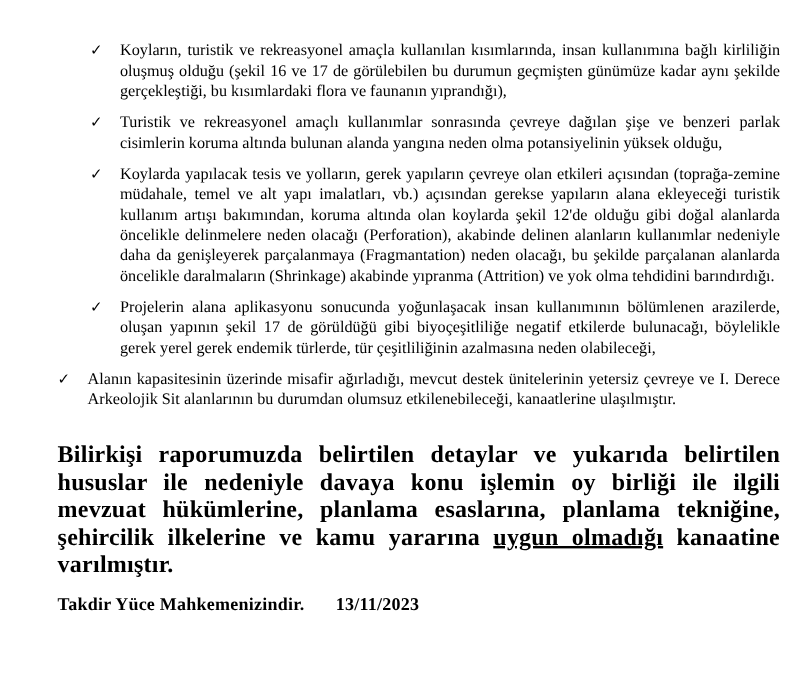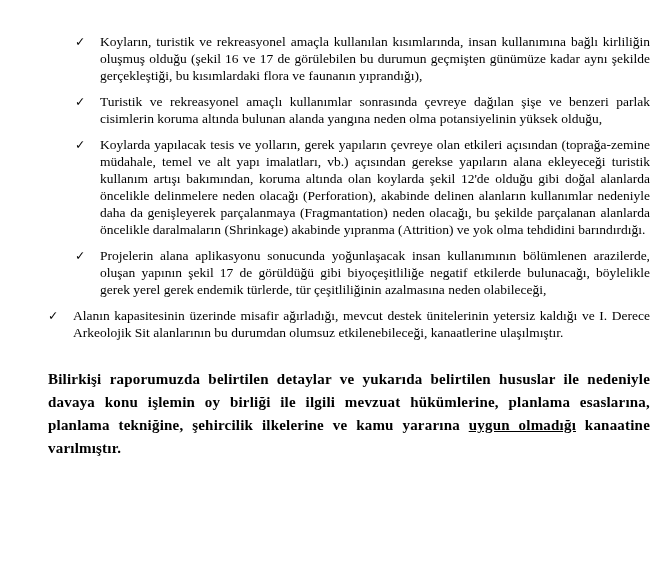--- a/index.html
+++ b/index.html
@@ -38,21 +38,21 @@
     font-family: "DejaVu Sans", sans-serif;
     font-size: 12.5px;
     line-height: 17px;
   }
   .bullet-text {
     flex: 1 1 auto;
     text-align: justify;
   }
   .conclusion {
     margin: 27px 0 0 0;
-    font-size: 15px;
+    font-size: 20px;
     font-weight: bold;
     line-height: 23px;
     text-align: justify;
     letter-spacing: 0.2px;
   }
   .underline {
     text-decoration: underline;
   }
   .closing {
     margin: 13px 0 0 0;
@@ -86,21 +86,22 @@
       <span class="bullet-text">Koylarda yapılacak tesis ve yolların, gerek yapıların çevreye olan etkileri açısından (toprağa-zemine müdahale, temel ve alt yapı imalatları, vb.) açısından gerekse yapıların alana ekleyeceği turistik kullanım artışı bakımından, koruma altında olan koylarda şekil 12'de olduğu gibi doğal alanlarda öncelikle delinmelere neden olacağı (Perforation), akabinde delinen alanların kullanımlar nedeniyle daha da genişleyerek parçalanmaya (Fragmantation) neden olacağı, bu şekilde parçalanan alanlarda öncelikle daralmaların (Shrinkage) akabinde yıpranma (Attrition) ve yok olma tehdidini barındırdığı.</span>
     </li>
 
     <li class="bullet level-2">
       <span class="marker">✓</span>
       <span class="bullet-text">Projelerin alana aplikasyonu sonucunda yoğunlaşacak insan kullanımının bölümlenen arazilerde, oluşan yapının şekil 17 de görüldüğü gibi biyoçeşitliliğe negatif etkilerde bulunacağı, böylelikle gerek yerel gerek endemik türlerde, tür çeşitliliğinin azalmasına neden olabileceği,</span>
     </li>
 
     <li class="bullet level-1">
       <span class="marker">✓</span>
-      <span class="bullet-text">Alanın kapasitesinin üzerinde misafir ağırladığı, mevcut destek ünitelerinin yetersiz kaldığı ve I. Derece Arkeolojik Sit alanlarının bu durumdan olumsuz etkilenebileceği, kanaatlerine ulaşılmıştır.</span>
+      <span class="bullet-text">Alanın kapasitesinin üzerinde misafir ağırladığı, mevcut destek ünitelerinin yetersiz çevreye ve I. Derece Arkeolojik Sit alanlarının bu durumdan olumsuz etkilenebileceği, kanaatlerine ulaşılmıştır.</span>
     </li>
 
   </ul>
 
   <p class="conclusion"><span>Bilirkişi raporumuzda belirtilen detaylar ve yukarıda belirtilen hususlar ile nedeniyle davaya konu işlemin oy birliği ile ilgili mevzuat hükümlerine, planlama esaslarına, planlama tekniğine, şehircilik ilkelerine ve kamu yararına </span><span class="underline">uygun olmadığı</span><span> kanaatine varılmıştır.</span></p>
 
+  <p class="closing"><span>Takdir Yüce Mahkemenizindir.</span><span class="date">13/11/2023</span></p>
 
 </div>
 
 </body></html>

